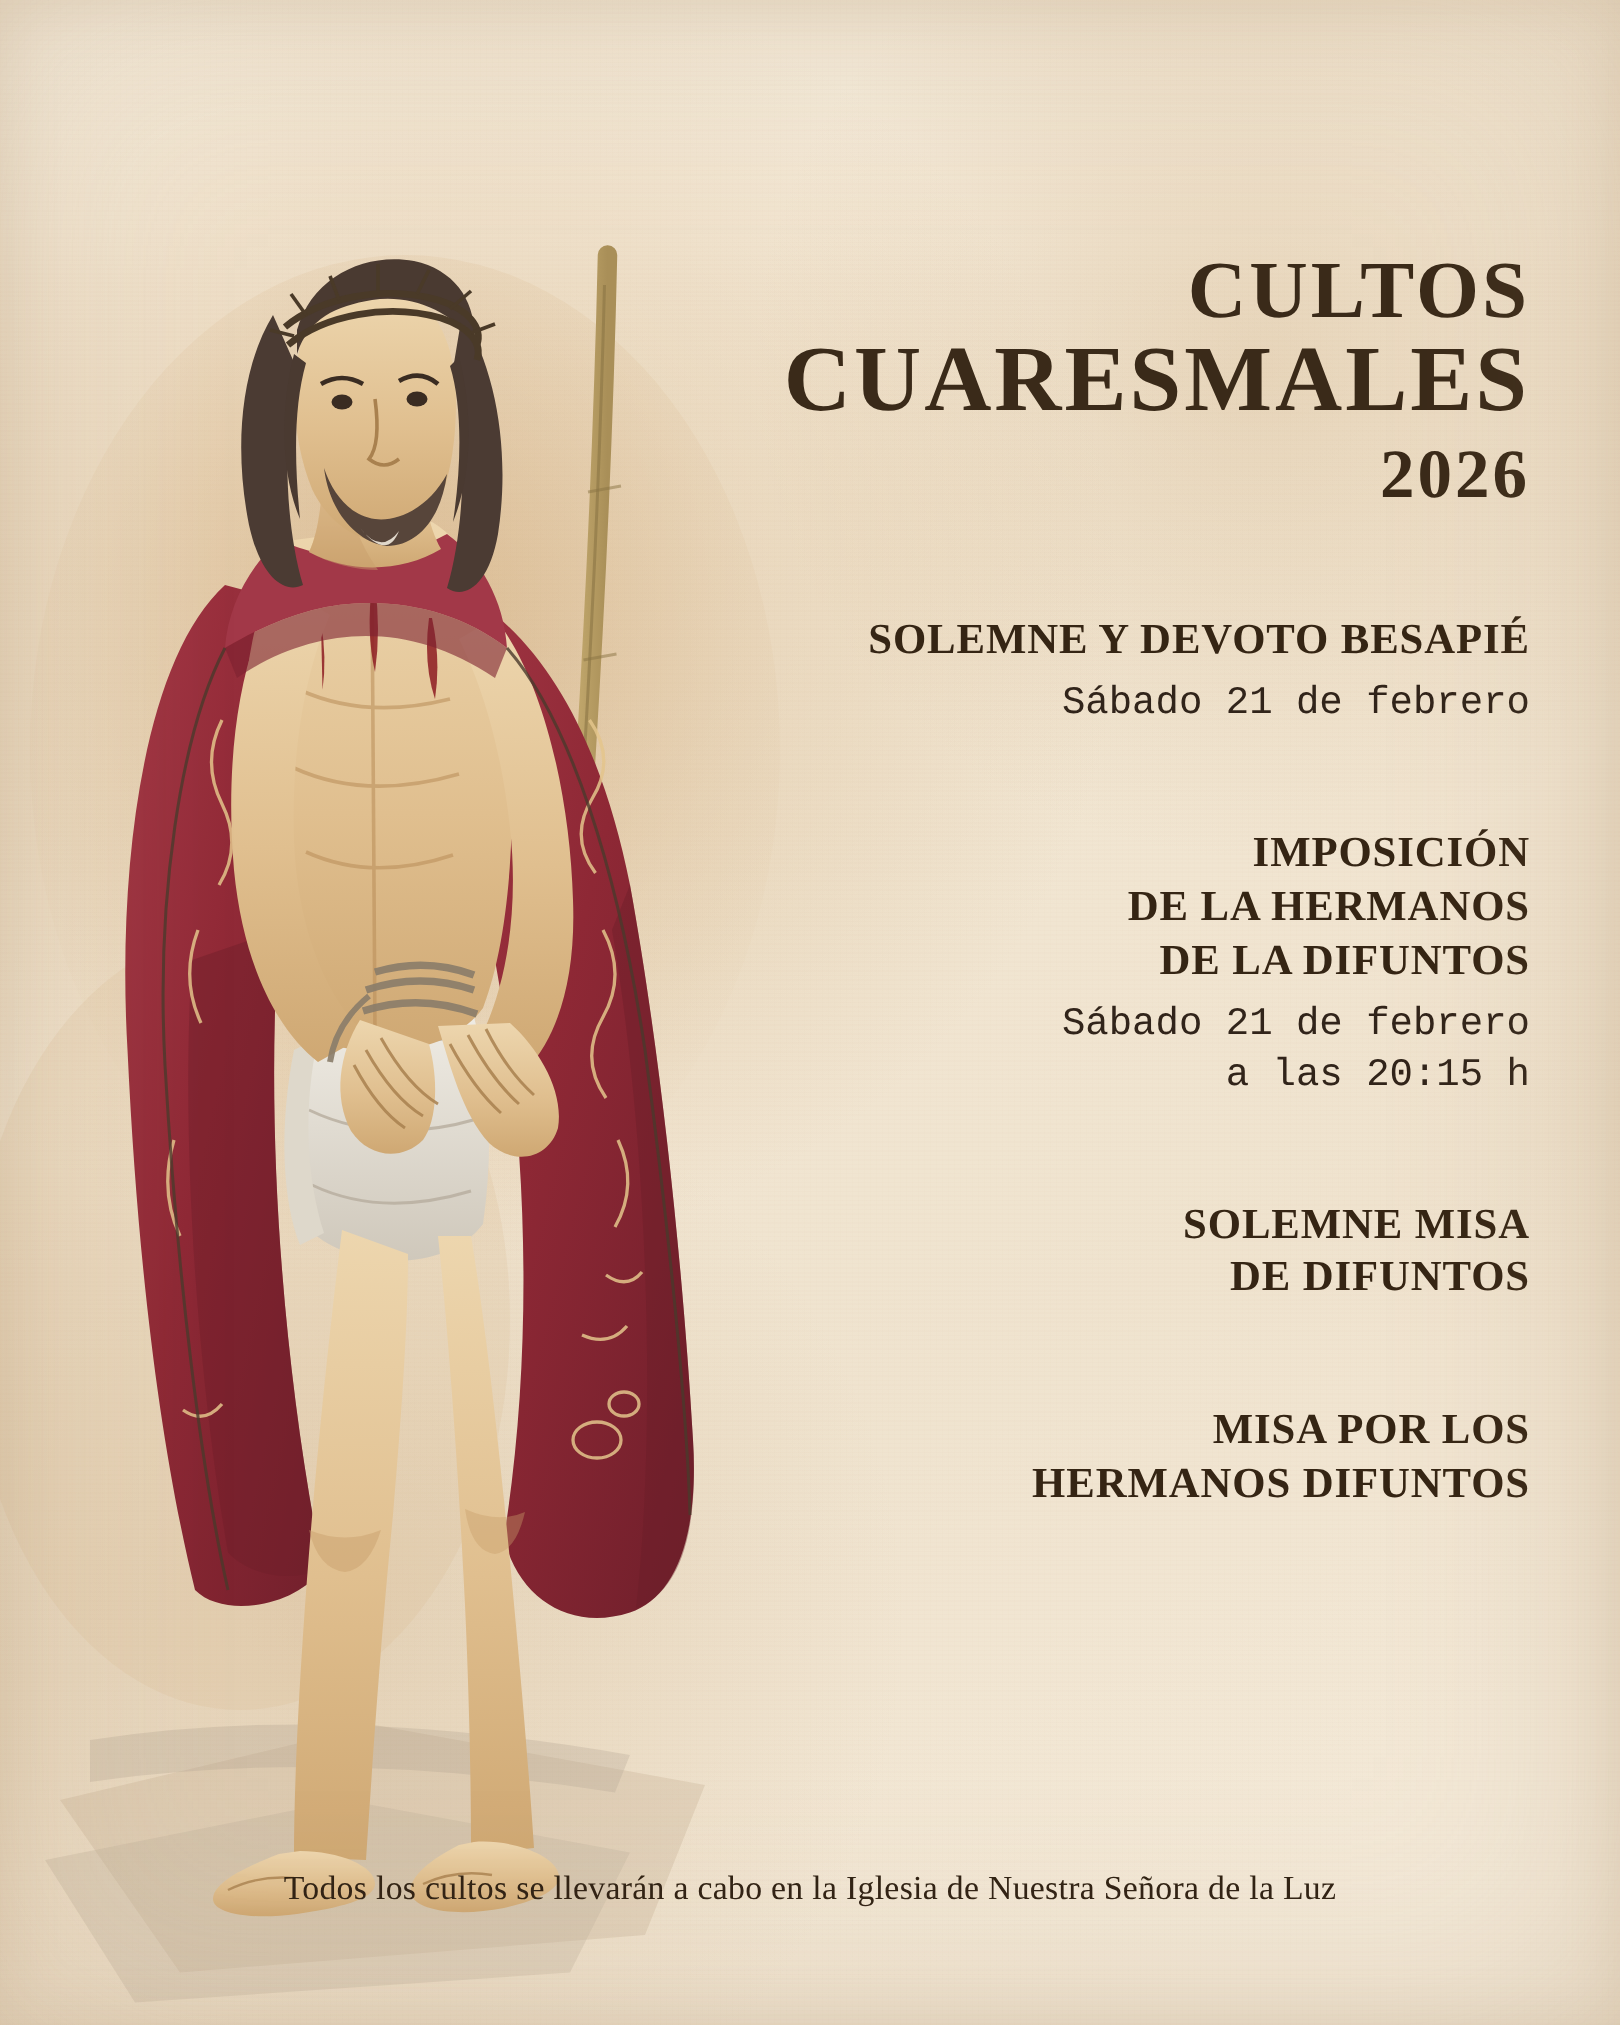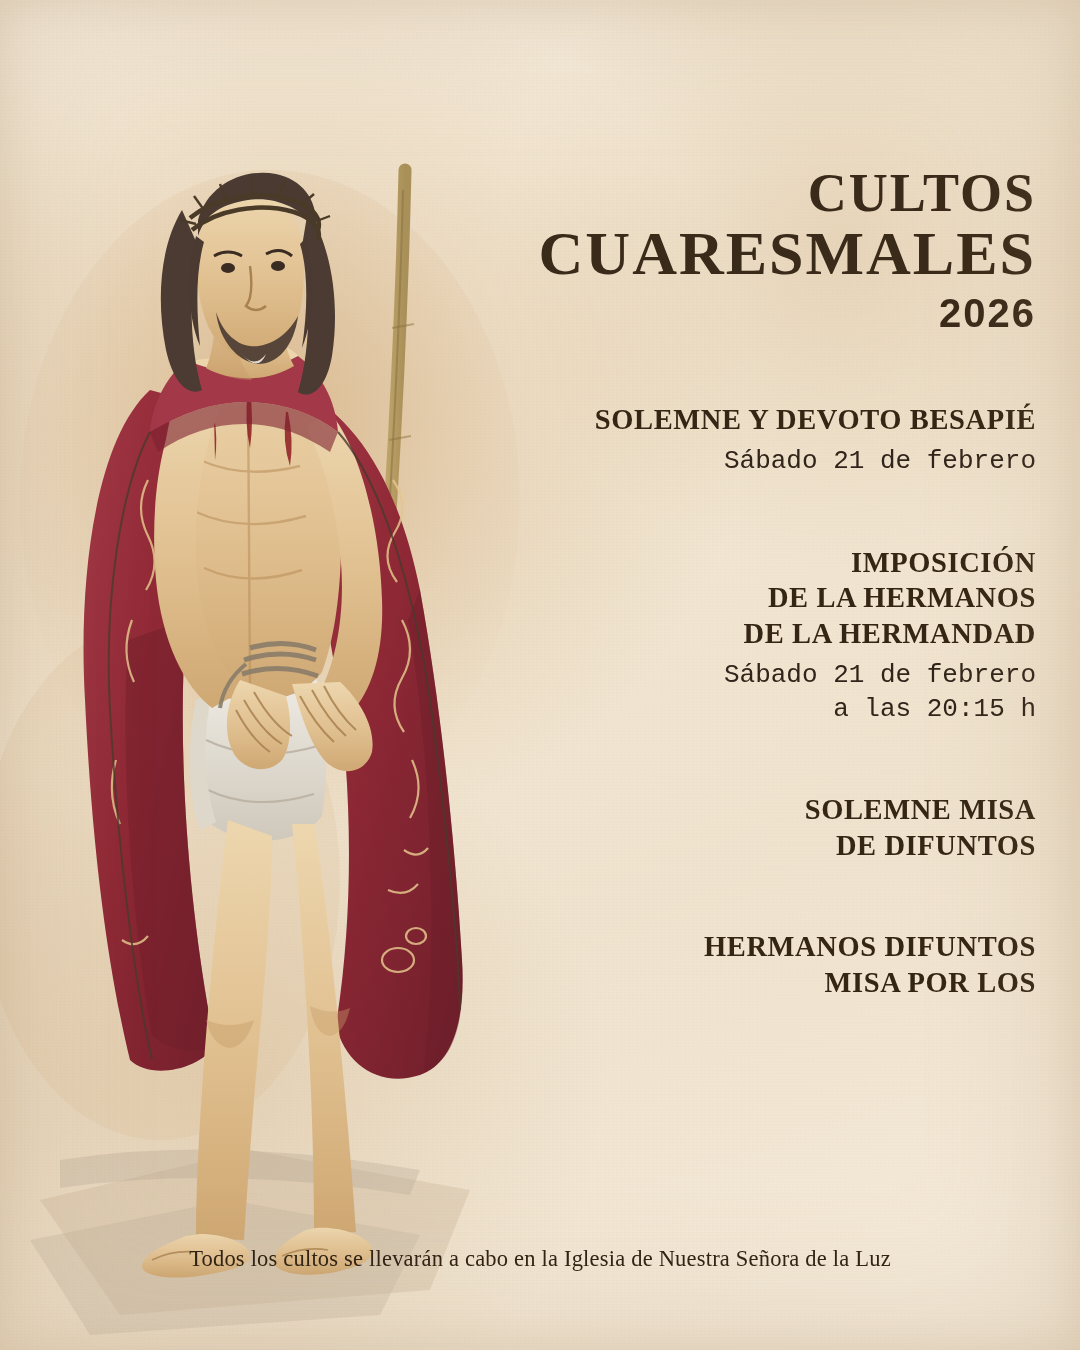--- a/index.html
+++ b/index.html
@@ -50,41 +50,41 @@
     left: 0;
     top: 60px;
     width: 560px;
     height: 1290px;
   }
   .artwork svg { display:block; width: 100%; height: 100%; }
 
   
   .text-col {
     position: absolute;
-    right: 44px;
+    right: 60px;
     top: 165px;
     width: 530px;
     text-align: right;
     color: #3b2a18;
   }
 
   .title-line1,
   .title-line2 {
     font-family: "Liberation Serif", serif;
     font-weight: 700;
     letter-spacing: 2px;
     color: #3a2a19;
     line-height: 1.04;
   }
   .title-line1 { font-size: 54px; }
   .title-line2 { font-size: 62px; }
   .title-year {
-    font-family: Liberation Sans, sans-serif;
+    font-family: Liberation Serif, serif;
     font-weight: 700;
-    font-size: 40px;
+    font-size: 46px;
     letter-spacing: 2px;
     color: #3a2a19;
     line-height: 1.15;
     margin-top: 4px;
   }
 
   .event { margin-top: 66px; }
   .event:first-of-type { margin-top: 66px; }
 
   .event-title {
@@ -301,39 +301,39 @@
 
     <div class="event">
       <div class="event-title">SOLEMNE Y DEVOTO BESAPIÉ</div>
       <div class="event-detail">Sábado 21 de febrero</div>
     </div>
 
     <div class="event">
       <div class="event-title">
         <div>IMPOSICIÓN</div>
         <div>DE LA HERMANOS</div>
-        <div>DE LA HERMANDAD</div>
+        <div>DE LA DIFUNTOS</div>
       </div>
       <div class="event-detail">
         <div>Sábado 21 de febrero</div>
         <div>a las 20:15 h</div>
       </div>
     </div>
 
     <div class="event">
       <div class="event-title">
         <div>SOLEMNE MISA</div>
         <div>DE DIFUNTOS</div>
       </div>
     </div>
 
     <div class="event">
       <div class="event-title">
+        <div>MISA POR LOS</div>
         <div>HERMANOS DIFUNTOS</div>
-        <div>MISA POR LOS</div>
       </div>
     </div>
 
   </div>
 
   <div class="footer-note">Todos los cultos se llevarán a cabo en la Iglesia de Nuestra Señora de la Luz</div>
 
   <div class="edge-shade"></div>
 </div>
 

